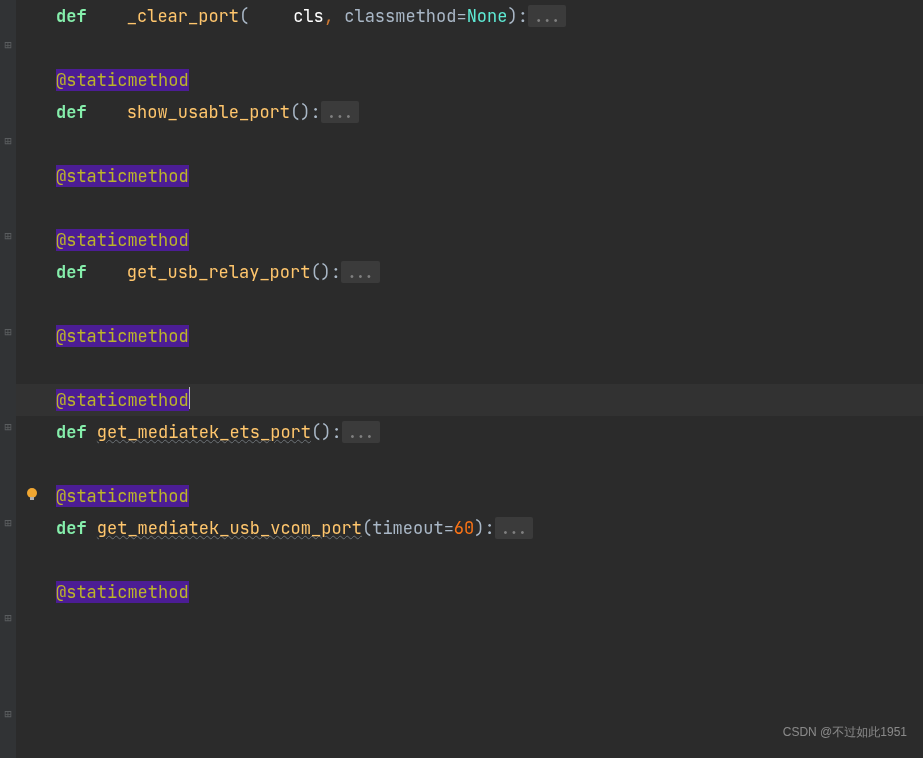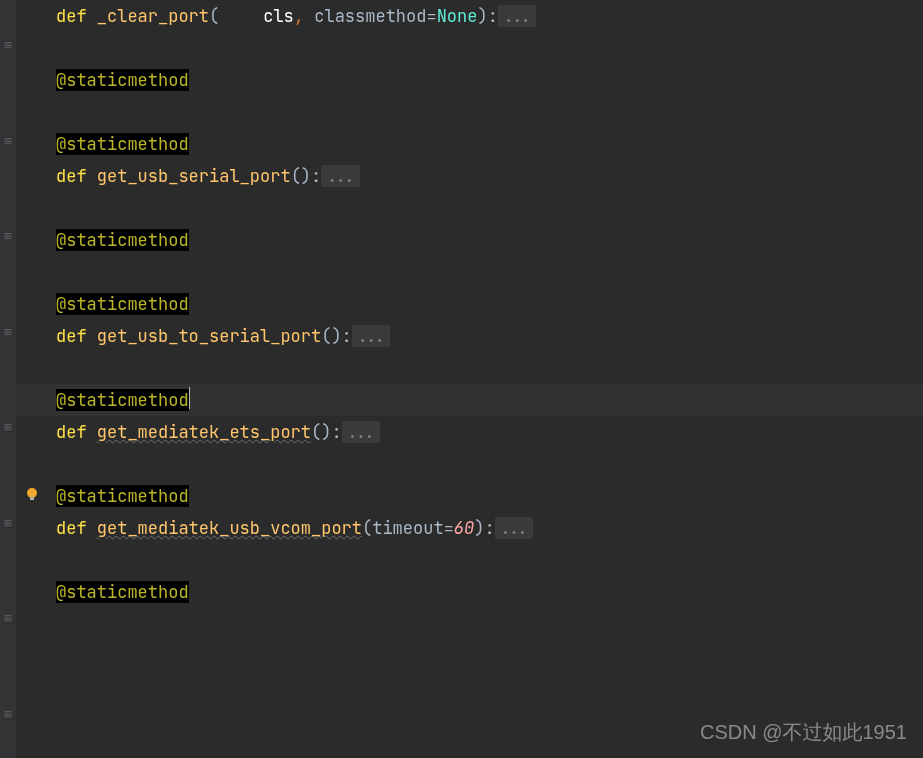--- a/index.html
+++ b/index.html
@@ -40,56 +40,56 @@
     left: 16px; top: 0; right: 0; bottom: 0;
   }
   .line {
     white-space: pre;
     padding-left: 40px;
     height: 32px;
   }
   .line.current {
     background: #323232;
   }
-  .kw-def   { color: #fde047; }
+  .kw-def   { color: #86efac; font-weight: bold; }
   .kw-none  { color: #5eead4; }
   .dec      { color: #bbb529; }
-  .dec-hl   { color: #bbb529; background: #000000; text-align: right; }
-  .fn       { color: #ffc66d; }
+  .dec-hl   { color: #bbb529; background: #4c1d95; text-align: right; }
+  .fn       { color: #ffc66d; margin-left: 30px; }
   .fn-wavy  {
     color: #ffc66d;
     text-decoration-line: underline;
     text-decoration-style: wavy;
     text-decoration-color: #6c7176;
     text-decoration-thickness: 1px;
   }
   .param    { color: #a9b7c6; }
   .param-cls{ color: #ffffff; margin-left: 44px; }
   .punct    { color: #a9b7c6; }
-  .num      { color: #fca5a5; font-style: italic; }
+  .num      { color: #f97316; }
   .ellipsis {
     background: #3b3b3b;
     color: #808080;
     padding: 0 4px;
     border-radius: 2px;
   }
   .caret {
     display: inline-block;
     width: 1px; height: 22px;
     background: #bbbbbb;
     vertical-align: text-bottom;
     margin-bottom: 2px;
   }
   .watermark {
     position: absolute;
     right: 16px;
     bottom: 10px;
     color: rgba(230,230,230,0.5);
     font-family: "Microsoft YaHei", sans-serif;
-    font-size: 20px;
+    font-size: 12px;
     pointer-events: none;
   }
 </style>
 </head>
 <body>
 
 <div class="gutter">
   <div class="fold-mark" style="top:40px;">⊞</div>
   <div class="fold-mark" style="top:136px;">⊞</div>
   <div class="fold-mark" style="top:231px;">⊞</div>
@@ -106,31 +106,31 @@
       <rect x="6" y="11" width="4" height="3" fill="#b0b0b0"></rect>
     </svg>
 </div>
 
 <div class="code-area">
 
   <div class="line"><span class="kw-def">def </span><span class="fn">_clear_port</span><span class="punct">(</span><span class="param-cls">cls</span><span class="punct" style="color:#cc7832">, </span><span class="param">classmethod</span><span class="punct">=</span><span class="kw-none">None</span><span class="punct">):</span><span class="ellipsis">...</span></div>
   <div class="line"></div>
 
   <div class="line"><span class="dec-hl">@staticmethod</span></div>
-  <div class="line"></div>
-
-  <div class="line"><span class="dec-hl">@staticmethod</span></div>
-  <div class="line"><span class="kw-def">def </span><span class="fn">get_usb_serial_port</span><span class="punct">():</span><span class="ellipsis">...</span></div>
+  <div class="line"><span class="kw-def">def </span><span class="fn">show_usable_port</span><span class="punct">():</span><span class="ellipsis">...</span></div>
   <div class="line"></div>
 
   <div class="line"><span class="dec-hl">@staticmethod</span></div>
   <div class="line"></div>
 
   <div class="line"><span class="dec-hl">@staticmethod</span></div>
-  <div class="line"><span class="kw-def">def </span><span class="fn">get_usb_to_serial_port</span><span class="punct">():</span><span class="ellipsis">...</span></div>
+  <div class="line"><span class="kw-def">def </span><span class="fn">get_usb_relay_port</span><span class="punct">():</span><span class="ellipsis">...</span></div>
+  <div class="line"></div>
+
+  <div class="line"><span class="dec-hl">@staticmethod</span></div>
   <div class="line"></div>
 
   <div class="line current"><span class="dec-hl">@staticmethod</span><span class="caret"></span></div>
   <div class="line"><span class="kw-def">def </span><span class="fn-wavy">get_mediatek_ets_port</span><span class="punct">():</span><span class="ellipsis">...</span></div>
   <div class="line"></div>
 
   <div class="line"><span class="dec-hl">@staticmethod</span></div>
   <div class="line"><span class="kw-def">def </span><span class="fn-wavy">get_mediatek_usb_vcom_port</span><span class="punct">(</span><span class="param">timeout</span><span class="punct">=</span><span class="num">60</span><span class="punct">):</span><span class="ellipsis">...</span></div>
   <div class="line"></div>
 

